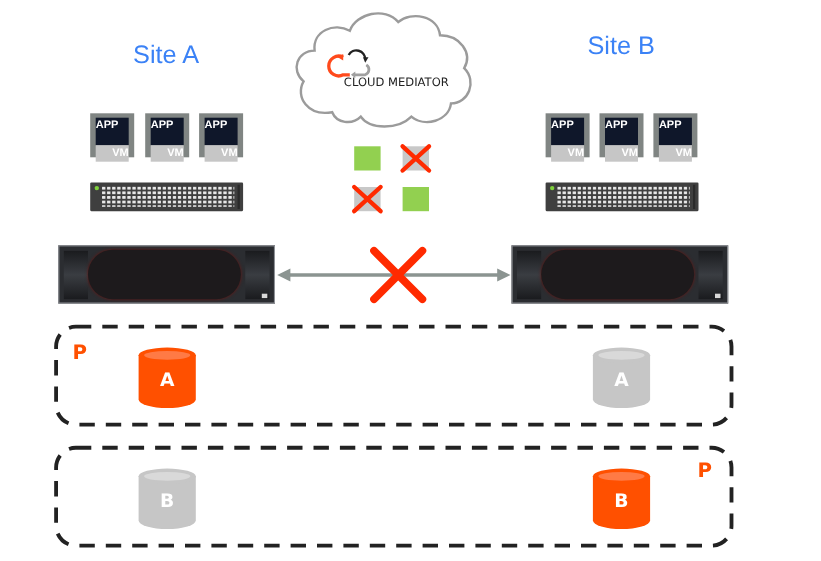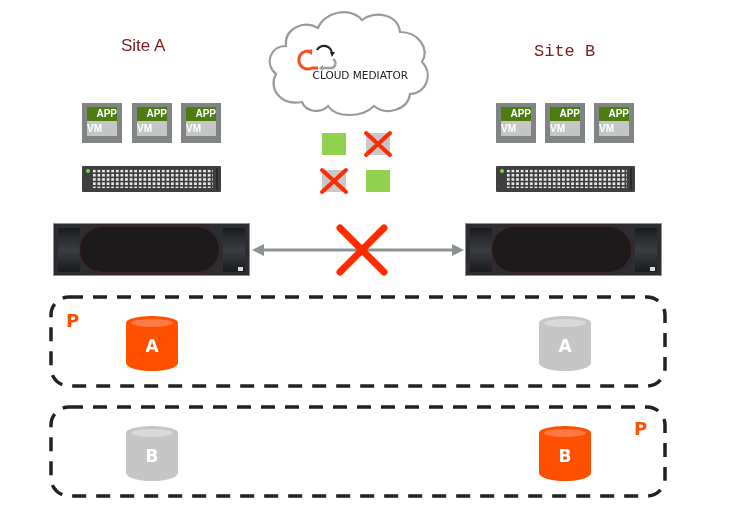--- a/index.html
+++ b/index.html
@@ -1,23 +1,23 @@
 <!DOCTYPE html>
 <html><head>
 <meta charset="utf-8">
 <style>
   html, body { margin: 0; padding: 0; background: #ffffff; }
   body { width: 746px; height: 510px; position: relative; overflow: hidden; font-family: "Liberation Sans", sans-serif; }
   .abs { position: absolute; }
-  .site-title { font-size: 17px; color: #7f1d1d; font-family: "Liberation Sans", sans-serif; }
+  .site-title { font-size: 23px; color: #3b82f6; font-family: "Liberation Sans", sans-serif; }
   .cloud { left: 262px; top: 2px; width: 172px; height: 118px; }
   .cloud-label { left: 298px; top: 69px; width: 110px; text-align: right; font-size: 10.5px; color: #222; font-family: "DejaVu Sans", sans-serif; letter-spacing: 0px; }
   .vm { width: 40px; height: 40px; background: #808583; box-sizing: border-box; padding: 4px 5px; }
-  .vm .app { background: #4d7c0f; color: #fff; font-size: 10px; font-weight: bold; text-align: right; height: 14px; line-height: 14px; font-family: "Liberation Sans", sans-serif; }
-  .vm .vmlbl { background: #c6c6c6; color: #fff; font-size: 10px; font-weight: bold; text-align: left; height: 15px; line-height: 15px; font-family: "Liberation Sans", sans-serif; }
+  .vm .app { background: #0f172a; color: #fff; font-size: 10px; font-weight: bold; text-align: left; height: 25px; line-height: 14px; font-family: "Liberation Sans", sans-serif; }
+  .vm .vmlbl { background: #c6c6c6; color: #fff; font-size: 10px; font-weight: bold; text-align: right; height: 15px; line-height: 15px; font-family: "Liberation Sans", sans-serif; }
   .shelf { height: 26px; background: #3f3f3f; border-radius: 1px; box-sizing: border-box; }
   .shelf .led { position: absolute; left: 4px; top: 3px; width: 4px; height: 4px; border-radius: 2px; background: #7fd13b; }
   .shelf .grid { position: absolute; left: 10px; top: 3px; right: 8px; bottom: 4px;
     background-image: radial-gradient(circle, #e8e8e8 1.4px, transparent 1.6px);
     background-size: 4.6px 4.2px; }
   .shelf .edge { position: absolute; right: 3px; top: 2px; bottom: 2px; width: 2px; background: #2a2a2a; }
   .controller { width: 197px; height: 53px; background: #2b2d31; border: 1px solid #8e9196; box-sizing: border-box; overflow: hidden; }
   .controller .blob { position: absolute; left: 26px; top: 3px; right: 30px; bottom: 3px; background: #1d1a1c; border-radius: 40px; box-shadow: 0 0 3px #6a1410; }
   .controller .hexl, .controller .hexr { position: absolute; top: 4px; width: 22px; height: 44px; background: linear-gradient(180deg,#1a1b1e,#3a3d42 50%,#1a1b1e); }
   .controller .hexl { left: 4px; }
@@ -26,21 +26,21 @@
   .sq { width: 24px; height: 22px; }
   .sq.ok { background: #92d050; }
   .sq.fail { background: #c8c8c8; }
   .p-mark { color: #ff5000; font-weight: bold; font-size: 18px; font-family: "DejaVu Sans", sans-serif; }
   .db-label { font-weight: bold; font-size: 17px; color: #fff; font-family: "DejaVu Sans", sans-serif; text-align: center; }
 </style>
 </head>
 <body>
 
 <div class="abs site-title" style="left:121px; top:36px;">Site A</div>
-<div class="abs site-title" style="left:534px; top:42px;font-family:Liberation Mono, monospace;">Site B</div>
+<div class="abs site-title" style="left:534px; top:28px;">Site B</div>
 
 <svg class="abs cloud" viewBox="0 0 172 118">
   <path d="M40,100 C18,104 6,86 14,72 C2,62 8,44 24,44 C22,26 42,18 56,26 C62,10 88,4 100,18 C112,8 136,12 138,30 C156,30 168,46 160,60 C172,72 164,92 148,92 C146,108 124,114 112,104 C100,116 74,116 66,104 C58,112 44,110 40,100 Z" fill="#ffffff" stroke="#9b9b9b" stroke-width="2.2"></path>
   <g>
     <path d="M50,50 A9,9 0 1 0 50,66 L56,66" fill="none" stroke="#ff4a1c" stroke-width="3"></path>
     <path d="M50,47 L45,50 L50,53 Z" fill="#ff4a1c"></path>
     <path d="M55,48 A8,8 0 0 1 70,52" fill="none" stroke="#222" stroke-width="2.2"></path>
     <path d="M68,50 L70,55 L73,50 Z" fill="#222"></path>
     <path d="M71,57 A5,5 0 0 1 70,66 L60,66" fill="none" stroke="#a0a0a0" stroke-width="2.5"></path>
     <path d="M61,63 L57,66 L61,69 Z" fill="#a0a0a0"></path>

